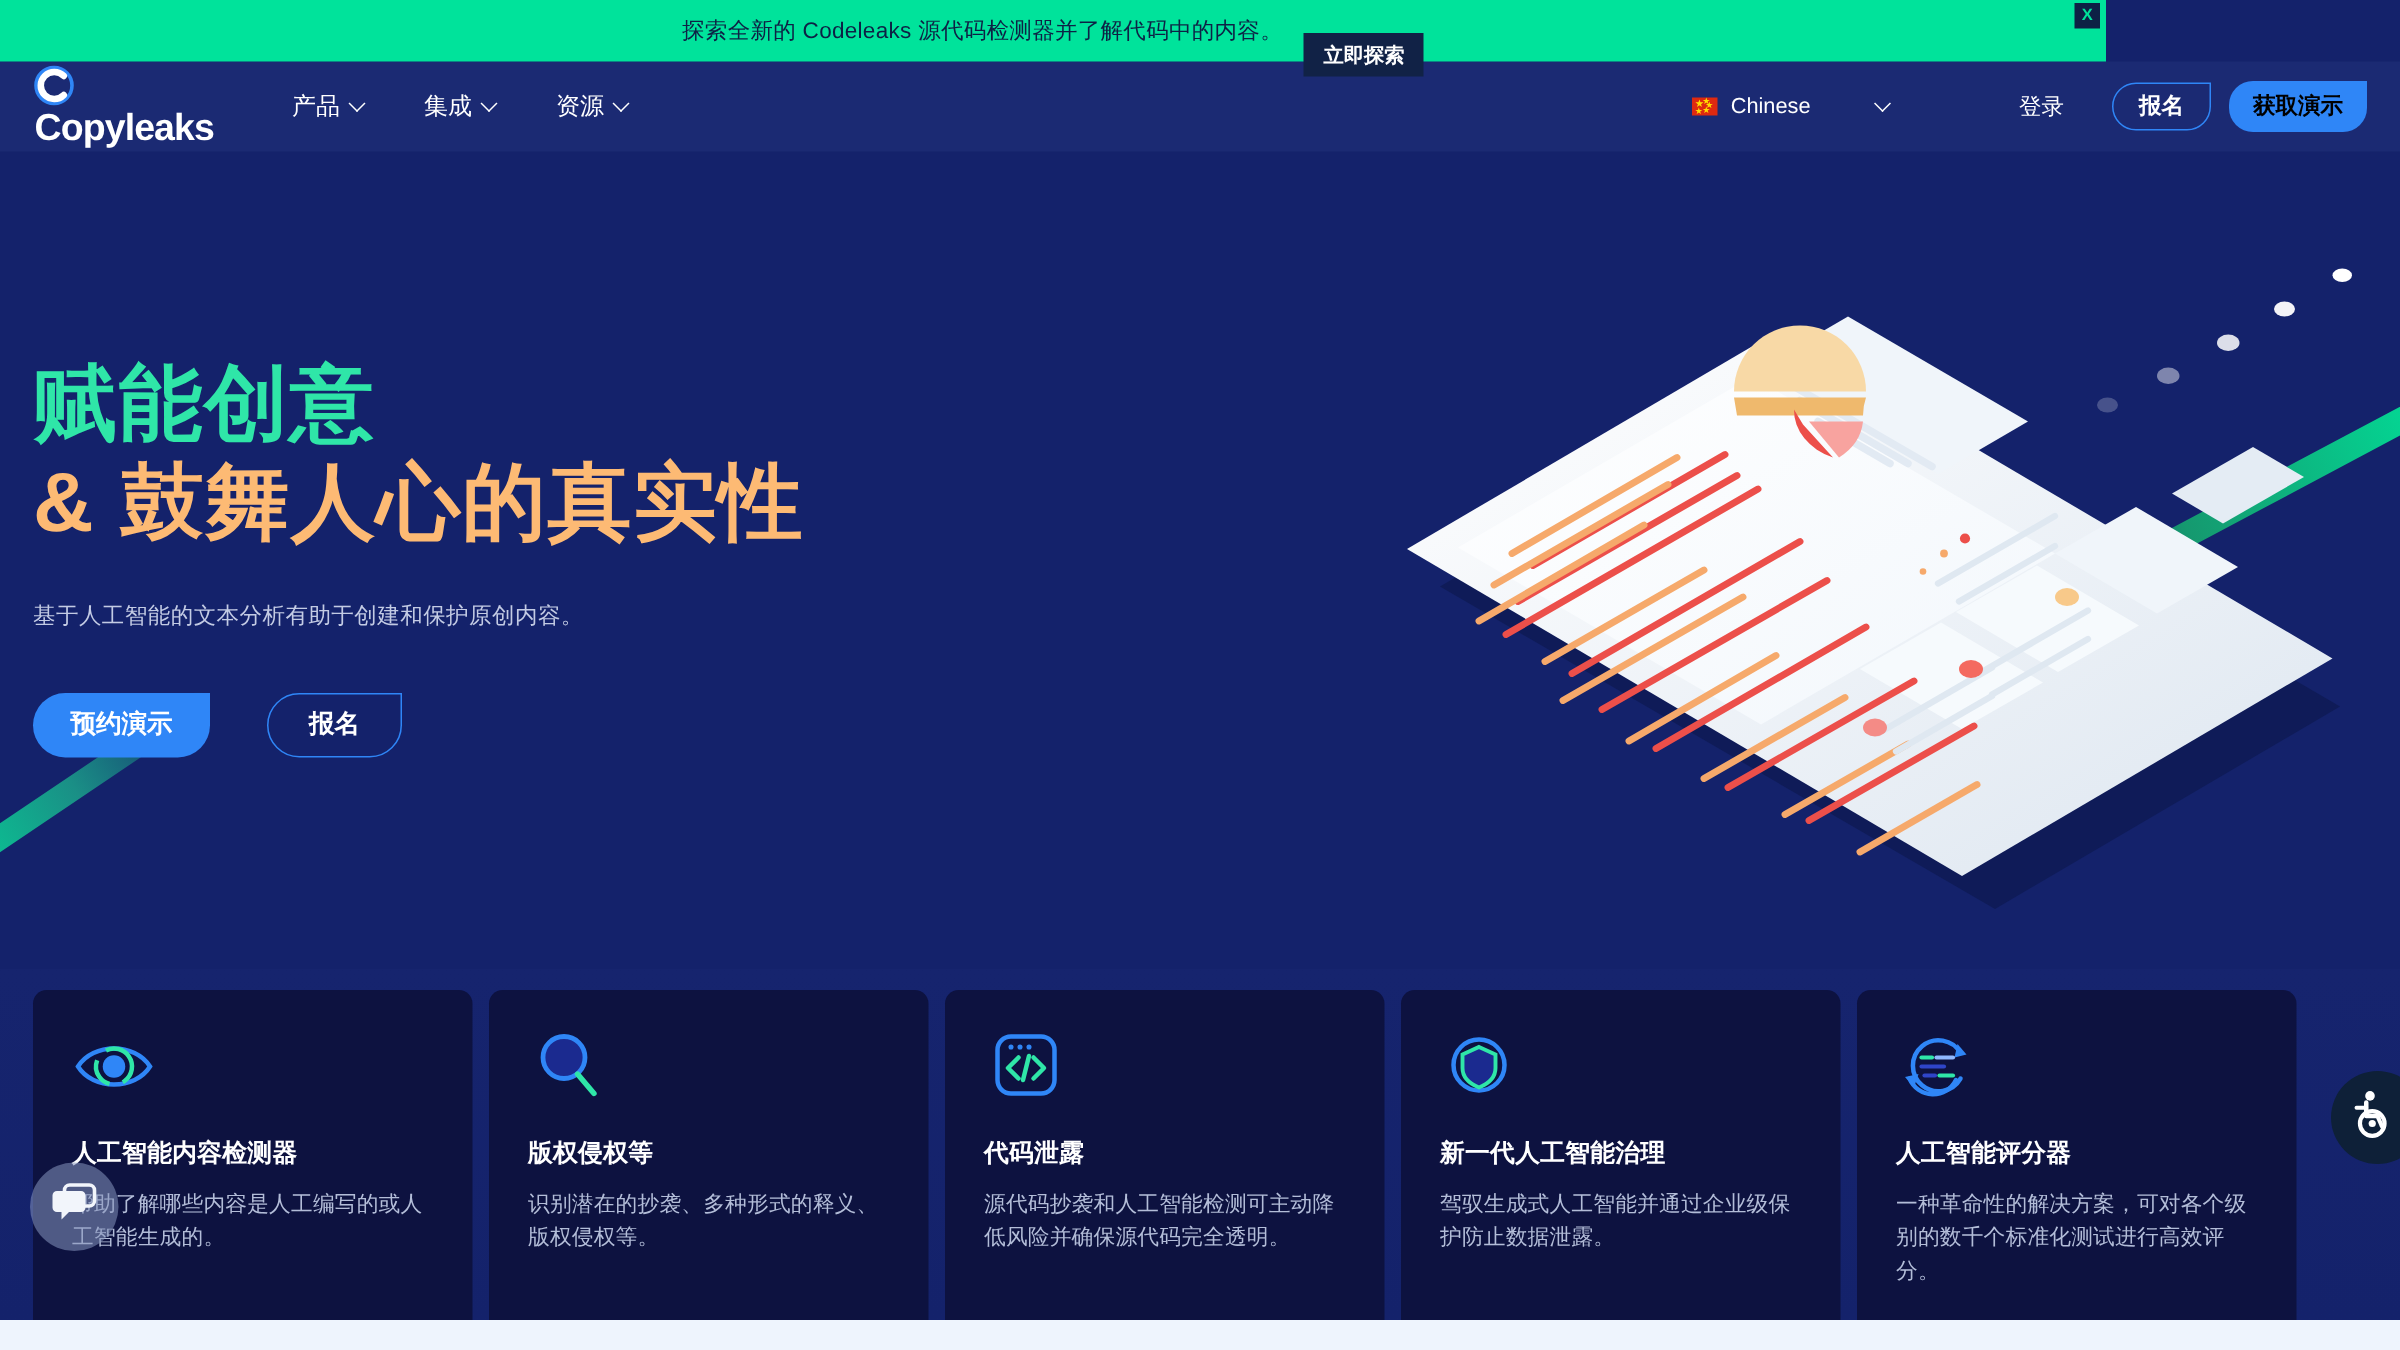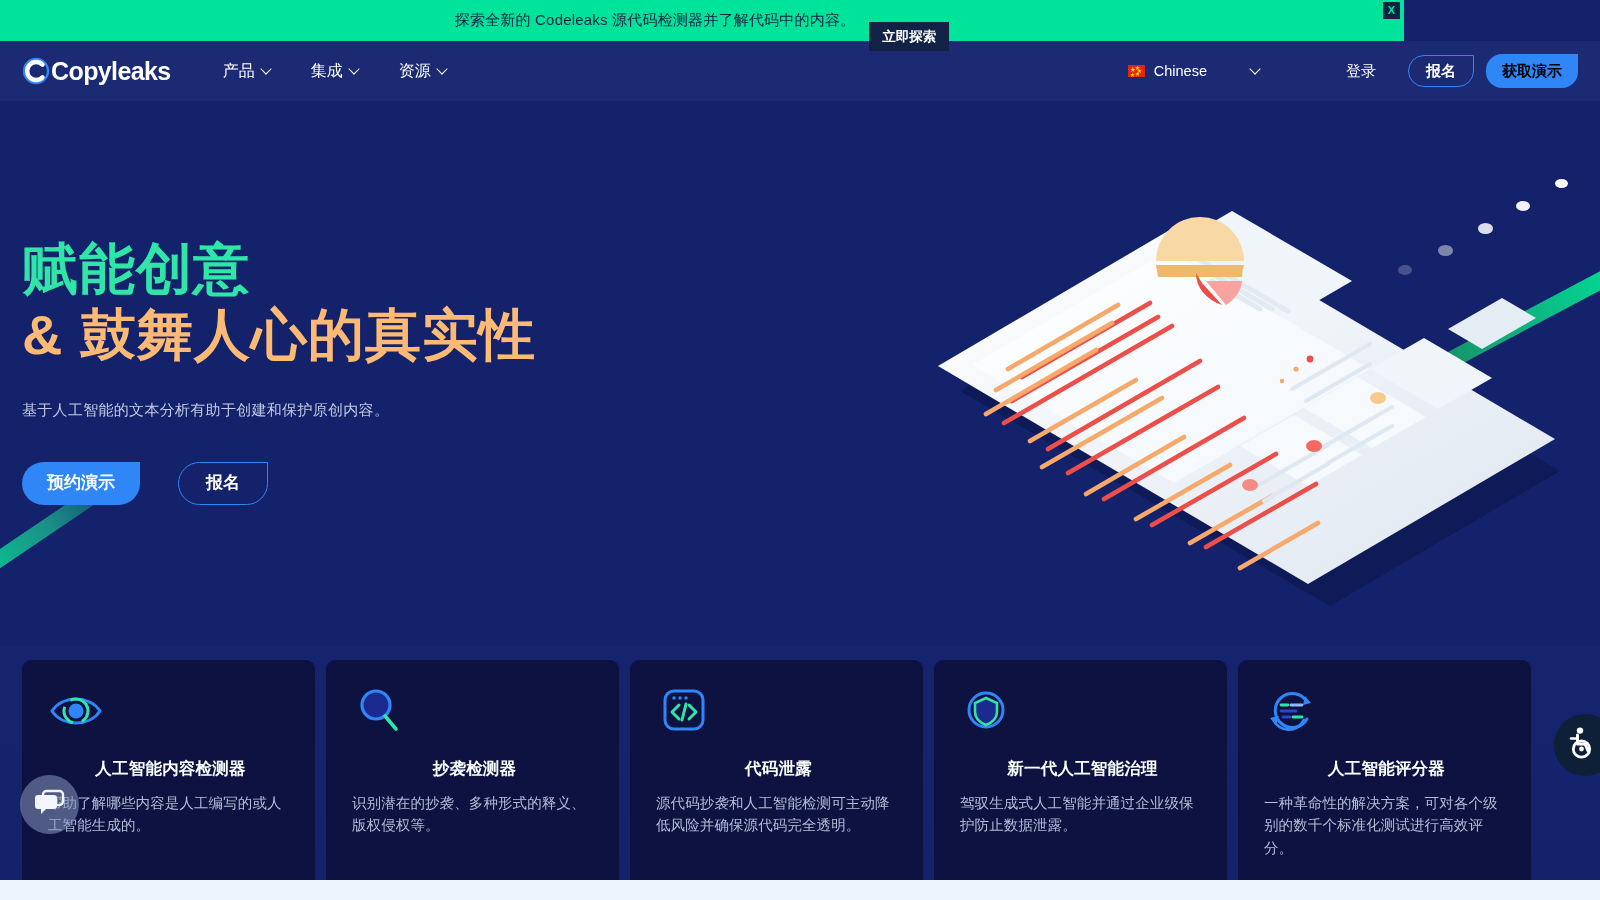--- a/index.html
+++ b/index.html
@@ -35,21 +35,21 @@
   }
 
   
   .site-header{
     position:absolute; top:41px; left:0; width:1600px; height:60px;
     background:#1b2a73;
     display:flex; align-items:center;
     padding:0 22px;
     z-index:35;
   }
-  .logo{ display:flex; align-items:flex-start; cursor:pointer; }
+  .logo{ display:flex; align-items:flex-start; cursor:pointer;flex-direction:column; }
   .logo-mark{ position:relative; width:28px; height:28px; flex:0 0 28px; }
   .logo-word{
     color:#ffffff; font-size:25px; font-weight:700;
     letter-spacing:-.6px; margin-left:-21px; padding-left:22px;
   }
 
   .main-nav{ display:flex; align-items:center; margin-left:52px; gap:40px; }
   .nav-item{
     display:flex; align-items:center; gap:7px;
     color:#ffffff; font-size:16px; cursor:pointer;
@@ -158,21 +158,21 @@
   .card{
     width:293px; height:232px;
     background:#0d1240;
     border-radius:9px 9px 0 0;
     padding:26px 22px 0 26px;
     cursor:pointer;
   }
   .card-icon{ width:56px; height:50px; margin-bottom:22px; }
   .card-title{
     color:#ffffff; font-size:16.5px; font-weight:700;
-    margin-bottom:12px; letter-spacing:.2px;text-align:center;
+    margin-bottom:12px; letter-spacing:.2px;
   }
   .card-desc{
     color:#b3bdd8; font-size:14.5px; line-height:1.55; letter-spacing:.1px;
   }
   .light-strip{
     position:absolute; top:880px; left:0; width:1600px; height:20px;
     background:#eef4fd;
   }
 
   
@@ -366,21 +366,21 @@
       <div class="card-desc">帮助了解哪些内容是人工编写的或人工智能生成的。</div>
     </div>
 
     <div class="card">
       <div class="card-icon">
         <svg width="56" height="50" viewBox="0 0 56 50">
           <circle cx="24" cy="19" r="14" fill="#1b2a8f" stroke="#2f86f7" stroke-width="3.2"></circle>
           <line x1="33" y1="30" x2="44" y2="43" stroke="#2fe6a8" stroke-width="3.6" stroke-linecap="round"></line>
         </svg>
       </div>
-      <div class="card-title">抄袭检测器</div>
+      <div class="card-title">版权侵权等</div>
       <div class="card-desc">识别潜在的抄袭、多种形式的释义、版权侵权等。</div>
     </div>
 
     <div class="card">
       <div class="card-icon">
         <svg width="56" height="50" viewBox="0 0 56 50">
           <rect x="9" y="5" width="38" height="38" rx="9" fill="none" stroke="#2f86f7" stroke-width="3"></rect>
           <circle cx="18" cy="12" r="1.7" fill="#2f86f7"></circle>
           <circle cx="24" cy="12" r="1.7" fill="#2f86f7"></circle>
           <circle cx="30" cy="12" r="1.7" fill="#2f86f7"></circle>

